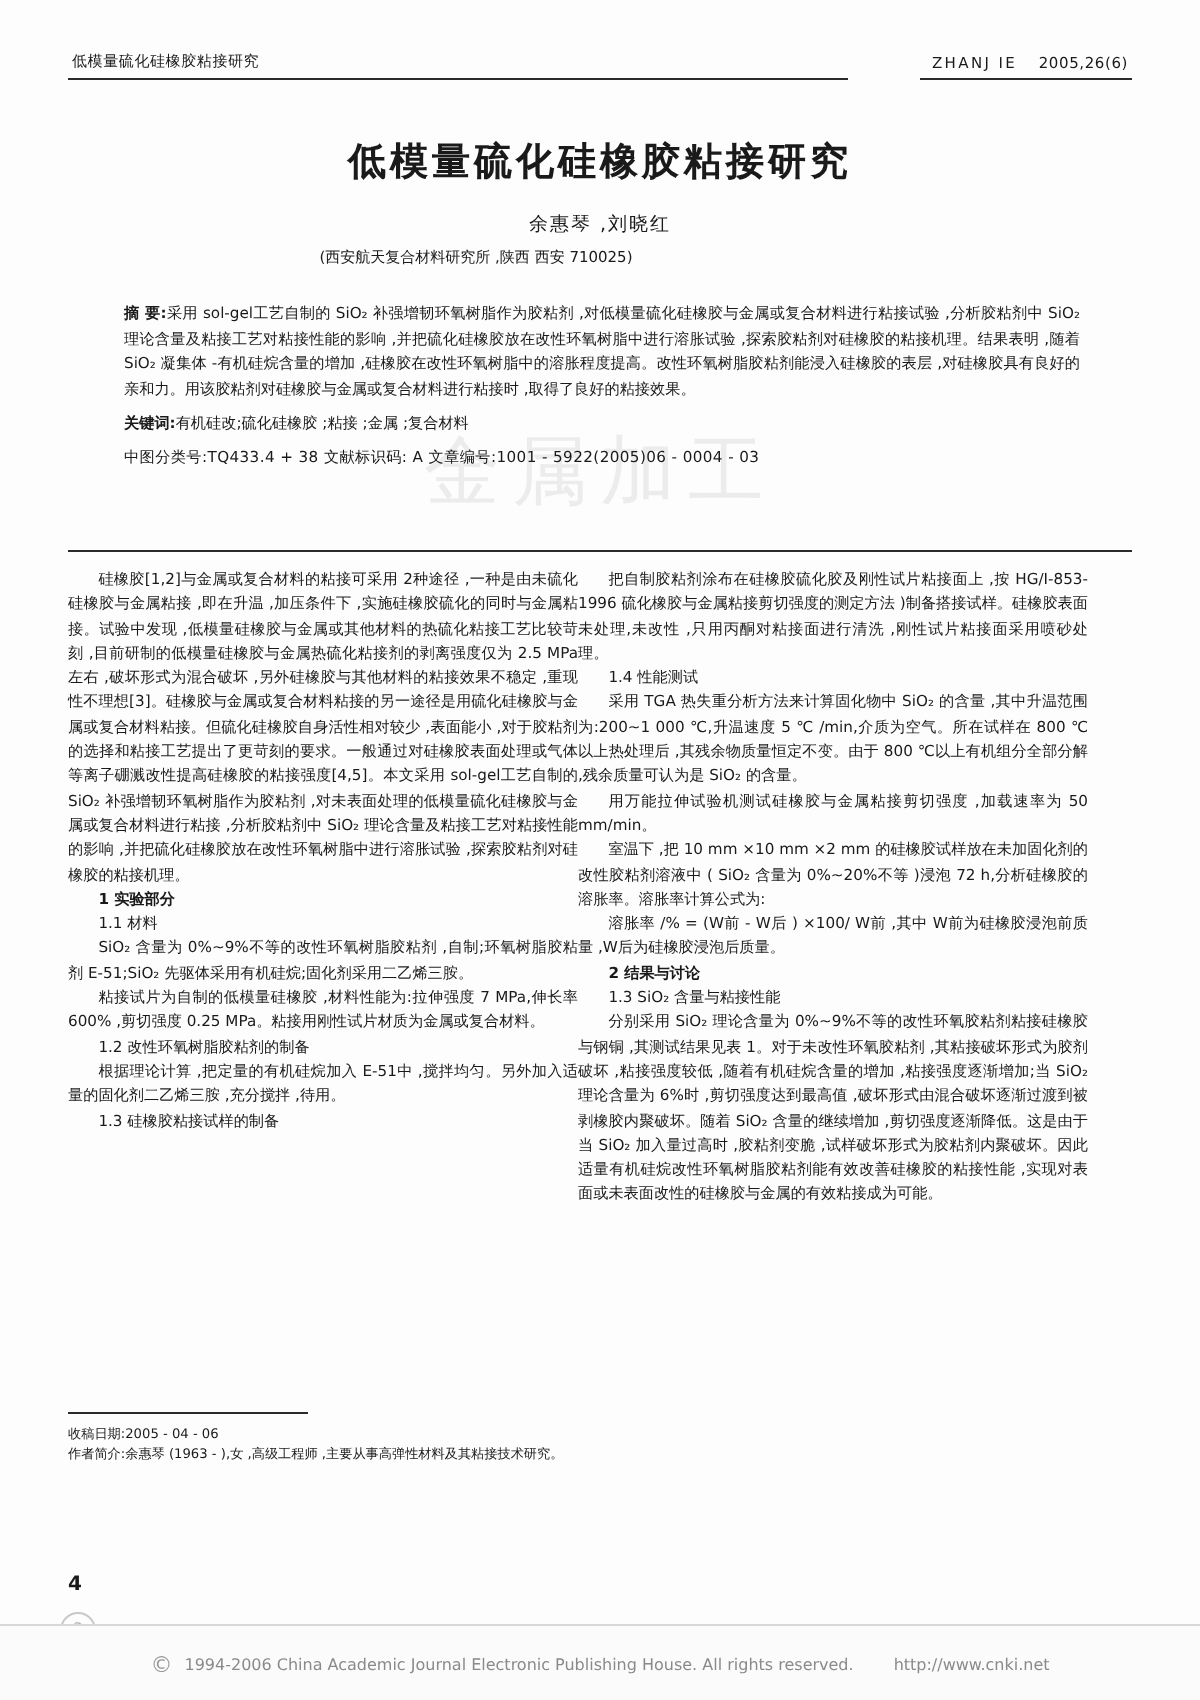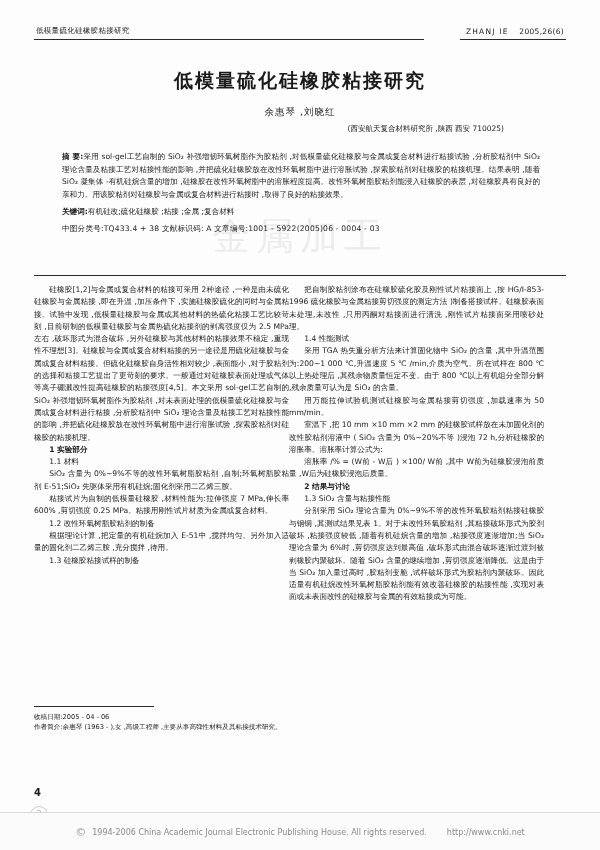--- a/index.html
+++ b/index.html
@@ -61,23 +61,22 @@
   .authors {
     position: absolute;
     top: 106px; left: 0; width: 600px;
     text-align: center;
     font-size: 9.5px;
     letter-spacing: 1px;
   }
   .affil {
     position: absolute;
     top: 124px; left: 0; width: 476px;
-    text-align: right;
+    text-align: center;
     font-size: 7.5px;
-    margin-left: 28px;
   }
   
   .abs-block {
     position: absolute;
     left: 62px; top: 151px;
     width: 478px;
     font-size: 7.6px;
     line-height: 1.65;
     text-align: justify;
     text-justify: inter-ideograph;

